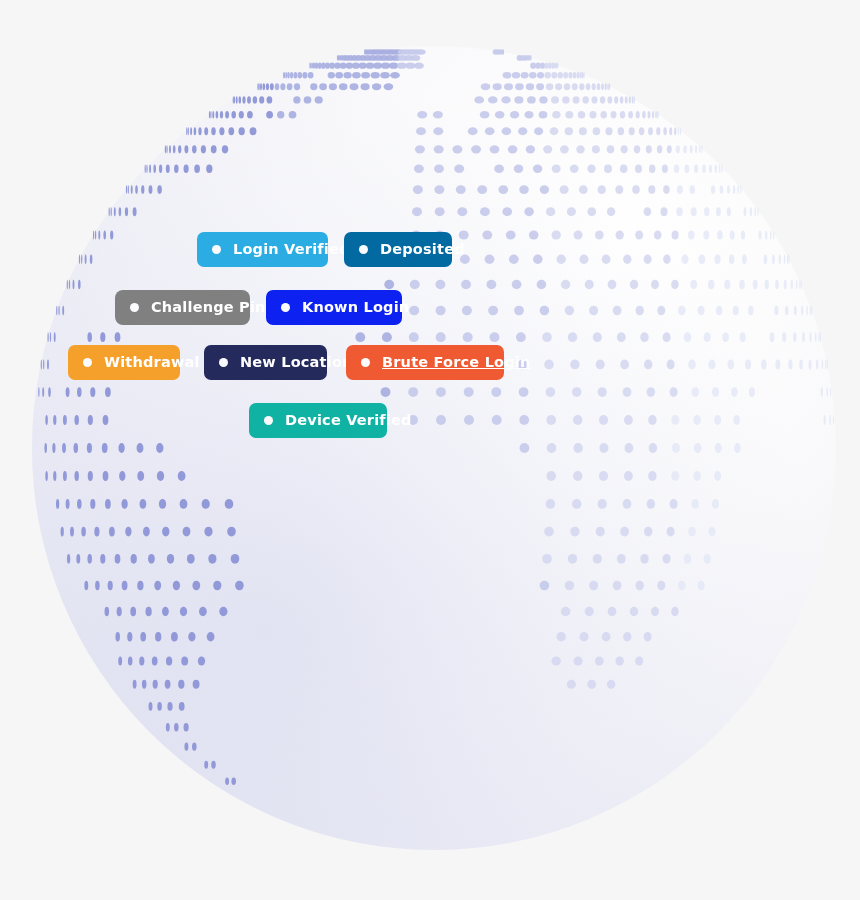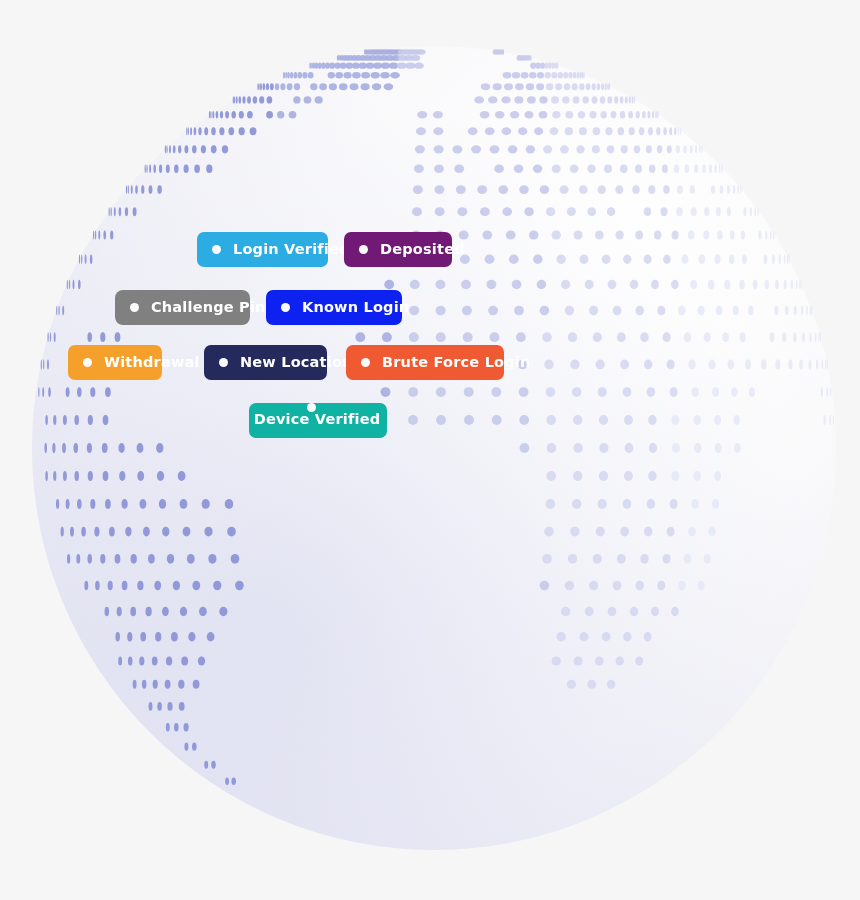--- a/index.html
+++ b/index.html
@@ -863,43 +863,43 @@
         <ellipse cx="227.1" cy="781.3" rx="1.95" ry="3.79" fill="#8d95d6" opacity="0.95"></ellipse>
         <ellipse cx="233.7" cy="781.3" rx="2.27" ry="3.79" fill="#8d95d6" opacity="0.95"></ellipse>
       </svg>
   </div>
 
   <div id="badge-layer">
       <div class="badge" style="left: 197px; top: 232px; width: 131px; background: rgb(43, 172, 226);">
         <span class="bdot" style="background: rgb(251, 251, 253);"></span>
         <span class="blabel">Login Verified</span>
       </div>
-      <div class="badge" style="left: 344px; top: 232px; width: 108px; background: #701a75; align-items: center;">
+      <div class="badge" style="left: 344px; top: 232px; width: 108px; background: #0369a1; align-items: center;">
         <span class="bdot" style="background: rgb(251, 251, 253);"></span>
         <span class="blabel">Deposited</span>
       </div>
       <div class="badge" style="left: 115px; top: 290px; width: 135px; background: rgb(128, 128, 128); border-radius: 8px;">
         <span class="bdot" style="background: rgb(251, 251, 253);"></span>
         <span class="blabel">Challenge Pin</span>
       </div>
       <div class="badge" style="left: 266px; top: 290px; width: 136px; background: rgb(13, 33, 240);">
         <span class="bdot" style="background: rgb(251, 251, 253);"></span>
         <span class="blabel">Known Login</span>
       </div>
-      <div class="badge" style="left: 68px; top: 345px; width: 94px; background: rgb(245, 160, 42);">
+      <div class="badge" style="left: 68px; top: 345px; width: 112px; background: rgb(245, 160, 42);">
         <span class="bdot" style="background: rgb(251, 251, 253);"></span>
         <span class="blabel">Withdrawal</span>
       </div>
       <div class="badge" style="left: 204px; top: 345px; width: 123px; background: rgb(36, 42, 92);">
         <span class="bdot" style="background: rgb(251, 251, 253);"></span>
         <span class="blabel">New Location</span>
       </div>
-      <div class="badge" style="left: 346px; top: 345px; width: 158px; background: rgb(240, 90, 50);">
+      <div class="badge" style="left: 346px; top: 345px; width: 158px; background: rgb(240, 90, 50); text-decoration: underline;">
         <span class="bdot" style="background: rgb(251, 251, 253);"></span>
         <span class="blabel">Brute Force Login</span>
       </div>
-      <div class="badge" style="left: 249px; top: 403px; width: 138px; background: rgb(16, 178, 164); flex-direction: column;">
+      <div class="badge" style="left: 249px; top: 403px; width: 138px; background: rgb(16, 178, 164);">
         <span class="bdot" style="background: rgb(251, 251, 253);"></span>
         <span class="blabel">Device Verified</span>
       </div>
     </div>
 
 </div>
 
 </body></html>

